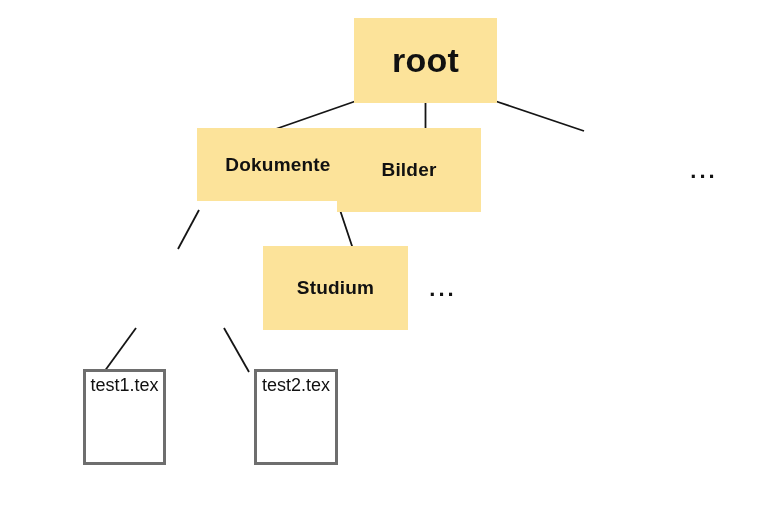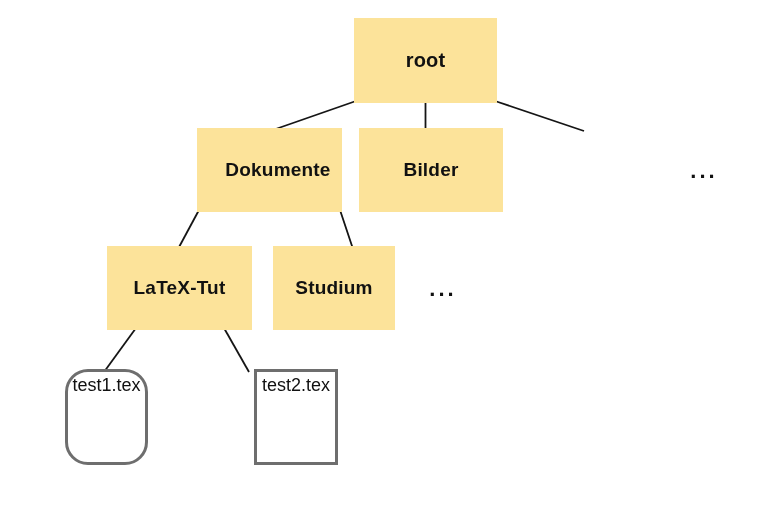--- a/index.html
+++ b/index.html
@@ -42,47 +42,47 @@
     z-index: 1;
     color: var(--text);
   }
   .folder {
     background: var(--folder-fill);
     font-weight: bold;
     font-size: 19px;
     letter-spacing: 0.2px;
   }
   .folder.root {
-    font-size: 20px;
+    font-size: 34px;
   }
   .file {
     background: var(--file-fill);
     border: 3px solid var(--file-border);
     font-weight: normal;
     font-size: 18px;
     align-items: flex-start;
     padding-top: 3px;
   }
   .ellipsis {
     position: absolute;
     transform: translate(-50%, -50%);
     font-weight: bold;
     font-size: 22px;
     letter-spacing: 3px;
     color: var(--text);
     z-index: 1;
   }
   
   .n-root      { left: 354px; top: 18px;  width: 143px; height: 85px; }
-  .n-dokumente { left: 197px; top: 128px; width: 145px; height: 84px; padding-left: 17px; }
-  .n-bilder    { left: 359px; top: 128px; width: 144px; height: 84px; }
+  .n-dokumente { left: 197px; top: 128px; width: 145px; height: 73px; padding-left: 17px; }
+  .n-bilder    { left: 337px; top: 128px; width: 144px; height: 84px; }
   .n-downloads { left: 513px; top: 128px; width: 144px; height: 84px; }
   .n-latex     { left: 107px; top: 246px; width: 145px; height: 84px; }
-  .n-studium   { left: 273px; top: 246px; width: 122px; height: 84px; justify-content: center; }
-  .n-test1     { left: 65px;  top: 369px; width: 83px;  height: 96px; border-radius: 23px; }
+  .n-studium   { left: 263px; top: 246px; width: 145px; height: 84px; justify-content: center; }
+  .n-test1     { left: 83px;  top: 369px; width: 83px;  height: 96px; }
   .n-test2     { left: 208px; top: 369px; width: 84px;  height: 96px; margin-left: 46px; }
   .e-level2    { left: 704px; top: 171px; }
   .e-level3    { left: 443px; top: 289px; }
 </style>
 </head>
 <body>
 
 <div class="stage">
 
   <svg class="edges" width="761" height="510" aria-hidden="true">
@@ -105,23 +105,20 @@
 
   <div class="node folder n-bilder">
     <span>Bilder</span>
   </div>
 
 
   <div class="ellipsis e-level2">
     <span>...</span>
   </div>
 
-  <div class="node folder n-latex">
-    <span>LaTeX-Tut</span>
-  </div>
 
   <div class="node folder n-studium">
     <span>Studium</span>
   </div>
 
   <div class="ellipsis e-level3">
     <span>...</span>
   </div>
 
   <div class="node file n-test1">

